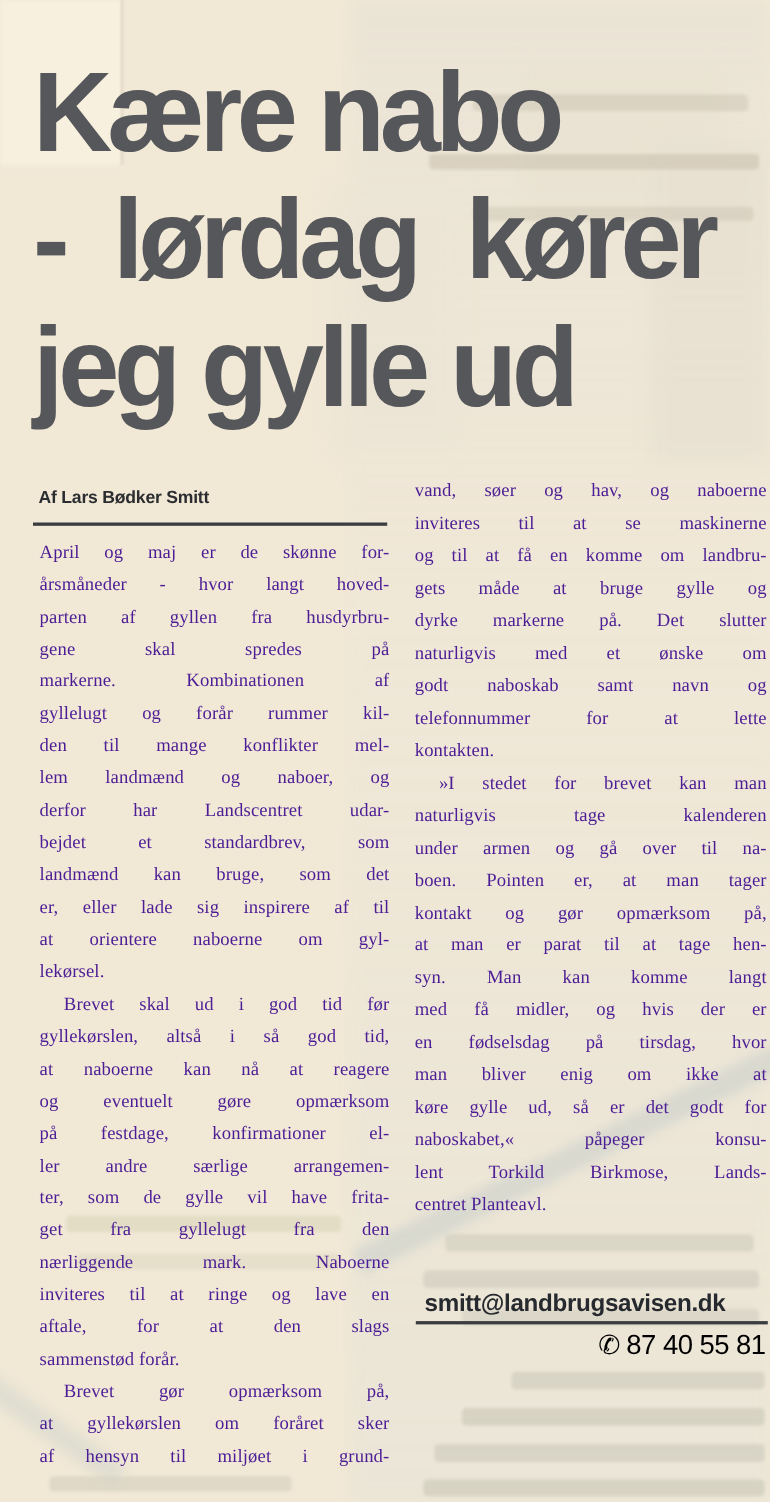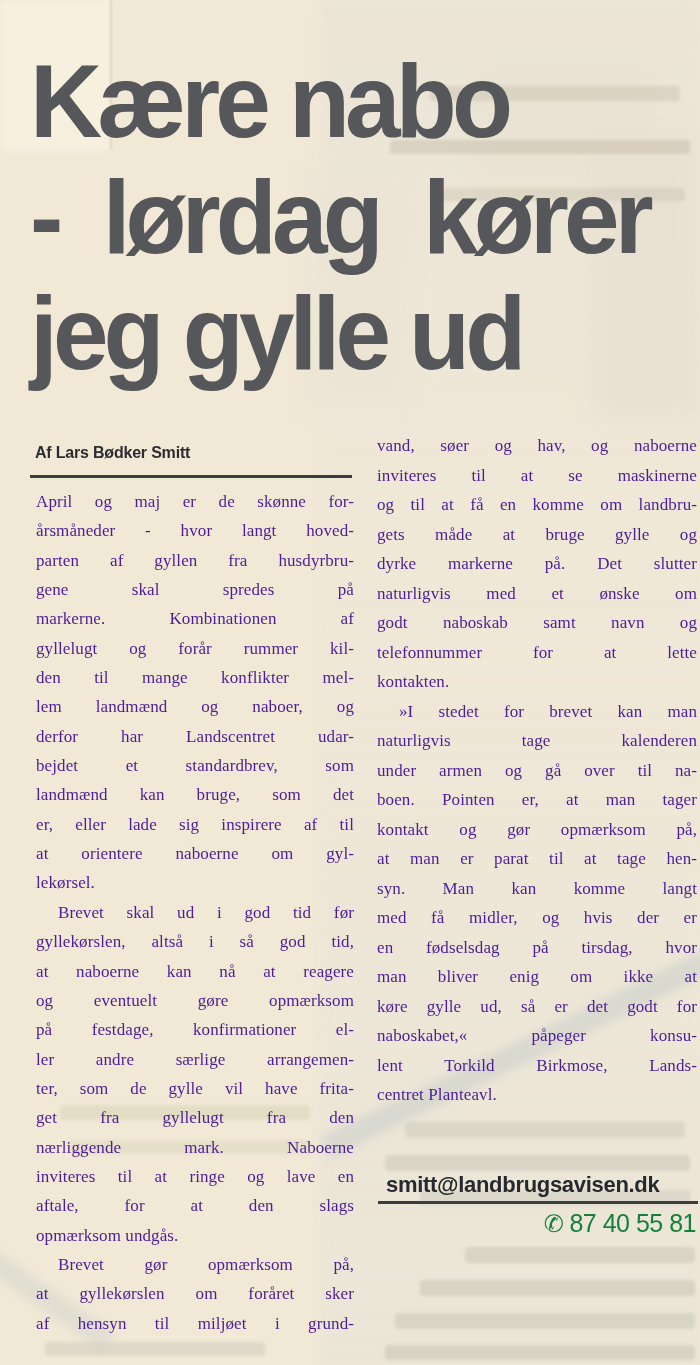--- a/index.html
+++ b/index.html
@@ -56,21 +56,21 @@
   
   .email{
     position:absolute;left:386px;top:1172px;width:320px;
     font-family:"Liberation Sans", sans-serif;font-weight:bold;
     font-size:22px;color:#26292e;letter-spacing:-0.3px;
   }
   .email-rule{position:absolute;left:378px;top:1201px;width:320px;height:2.5px;background:#3a3c40;}
   .phone-line{
     position:absolute;left:378px;top:1209px;width:318px;
     font-family:"Liberation Sans", sans-serif;
-    font-size:25px;color:#15803d;text-align:right;letter-spacing:-0.5px;
+    font-size:25px;color:#000000;text-align:right;letter-spacing:-0.5px;
     white-space:nowrap;
   }
   .phone-line .tel-icon{
     font-family:"DejaVu Sans", sans-serif;
     font-size:24px;margin-right:6px;
   }
 </style>
 </head>
 <body>
 
@@ -125,21 +125,21 @@
     <div class="bline">gyllekørslen, altså i så god tid,</div>
     <div class="bline">at naboerne kan nå at reagere</div>
     <div class="bline">og eventuelt gøre opmærksom</div>
     <div class="bline">på festdage, konfirmationer el-</div>
     <div class="bline">ler andre særlige arrangemen-</div>
     <div class="bline">ter, som de gylle vil have frita-</div>
     <div class="bline">get fra gyllelugt fra den</div>
     <div class="bline">nærliggende mark. Naboerne</div>
     <div class="bline">inviteres til at ringe og lave en</div>
     <div class="bline">aftale, for at den slags</div>
-    <div class="bline last">opmærksom undgås.</div>
+    <div class="bline last">sammenstød forår.</div>
     <div class="bline ind">Brevet gør opmærksom på,</div>
     <div class="bline">at gyllekørslen om foråret sker</div>
     <div class="bline">af hensyn til miljøet i grund-</div>
   </div>
 <div class="col col-right">
     <div class="bline">vand, søer og hav, og naboerne</div>
     <div class="bline">inviteres til at se maskinerne</div>
     <div class="bline">og til at få en komme om landbru-</div>
     <div class="bline">gets måde at bruge gylle og</div>
     <div class="bline">dyrke markerne på. Det slutter</div>

